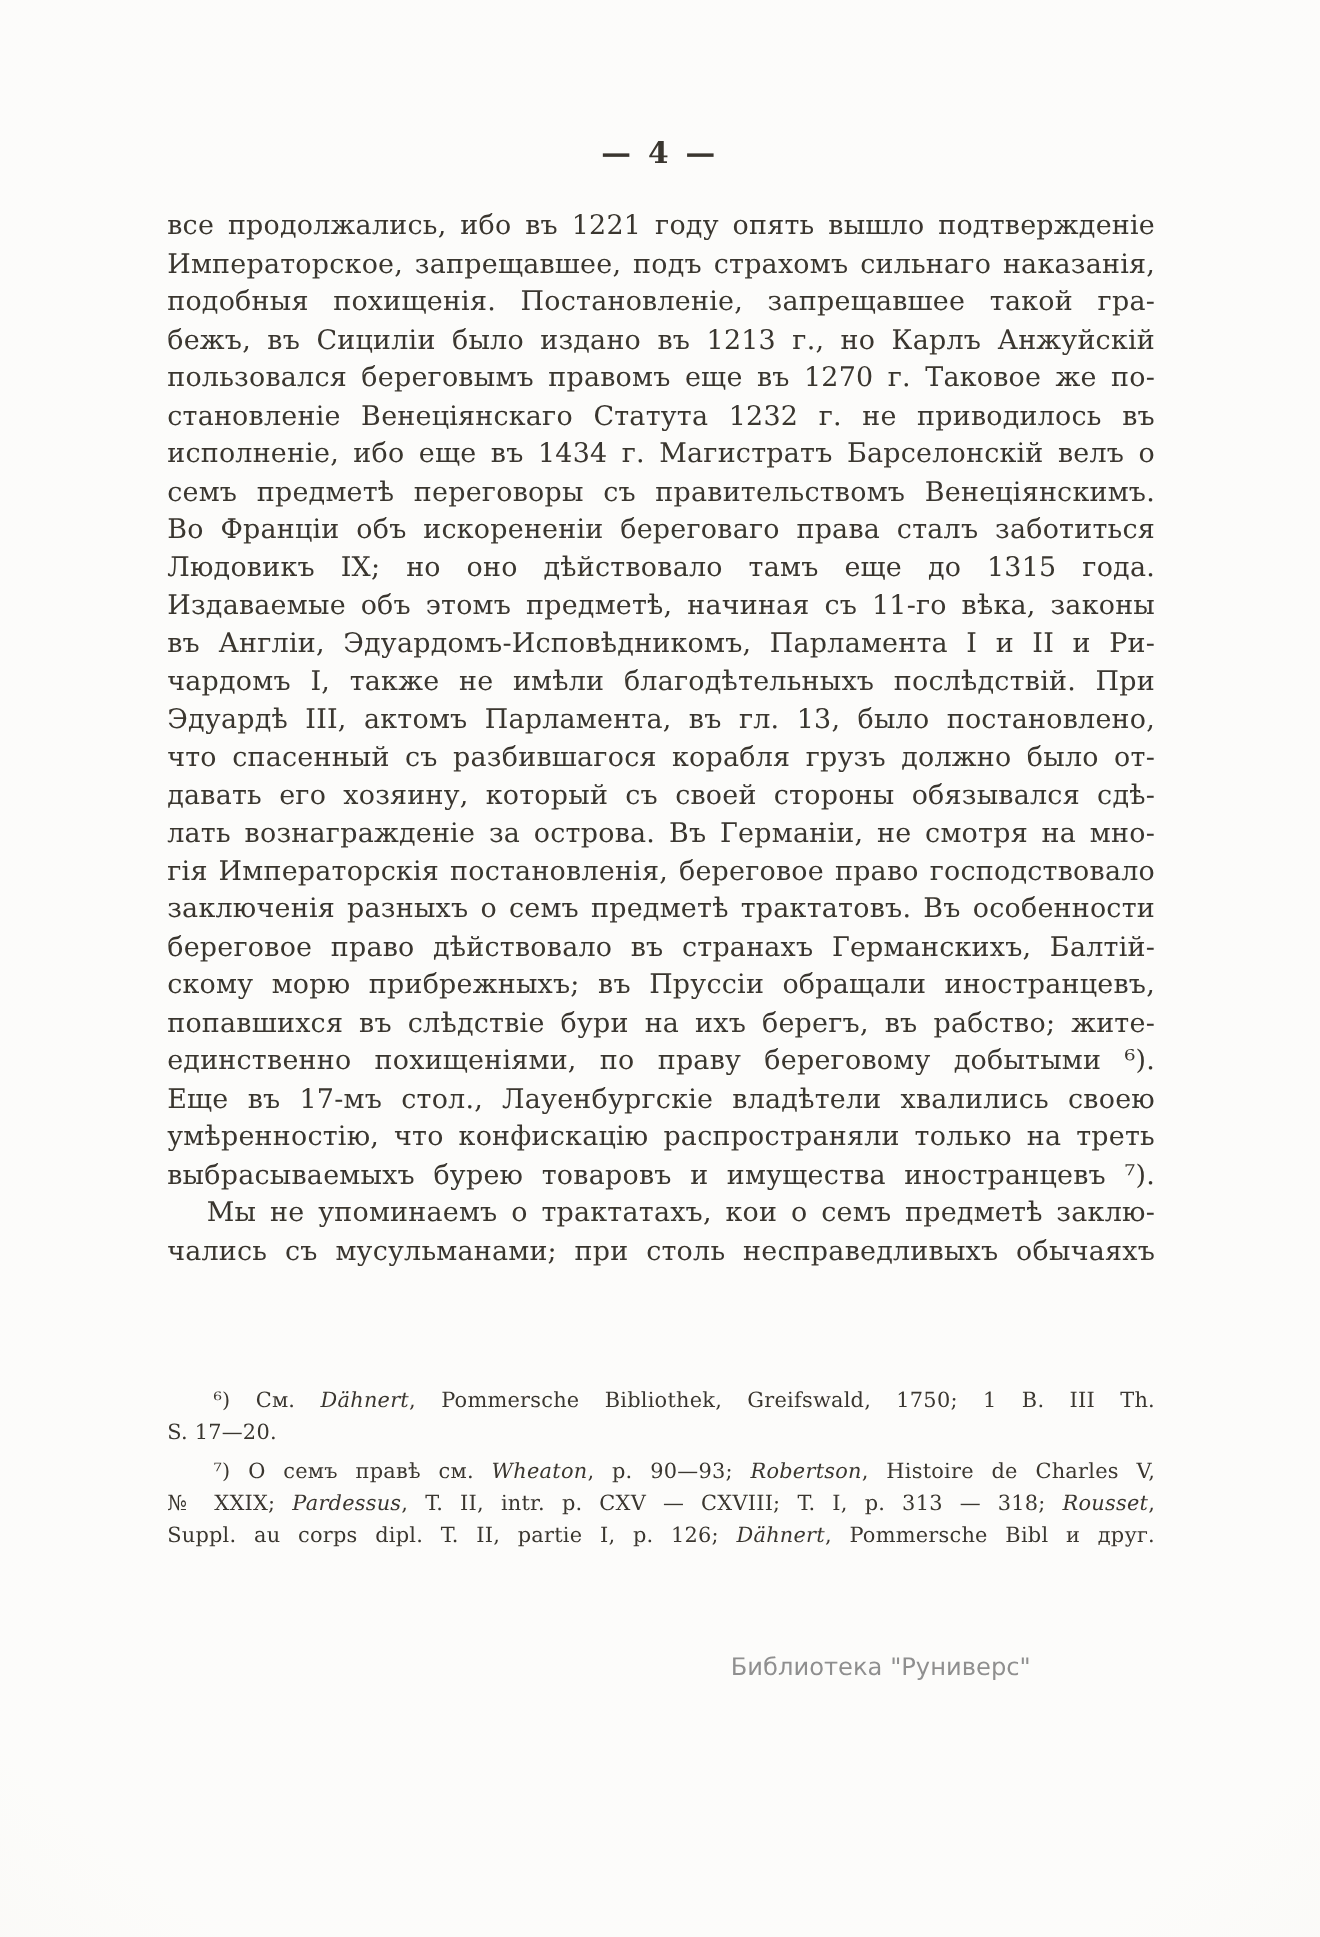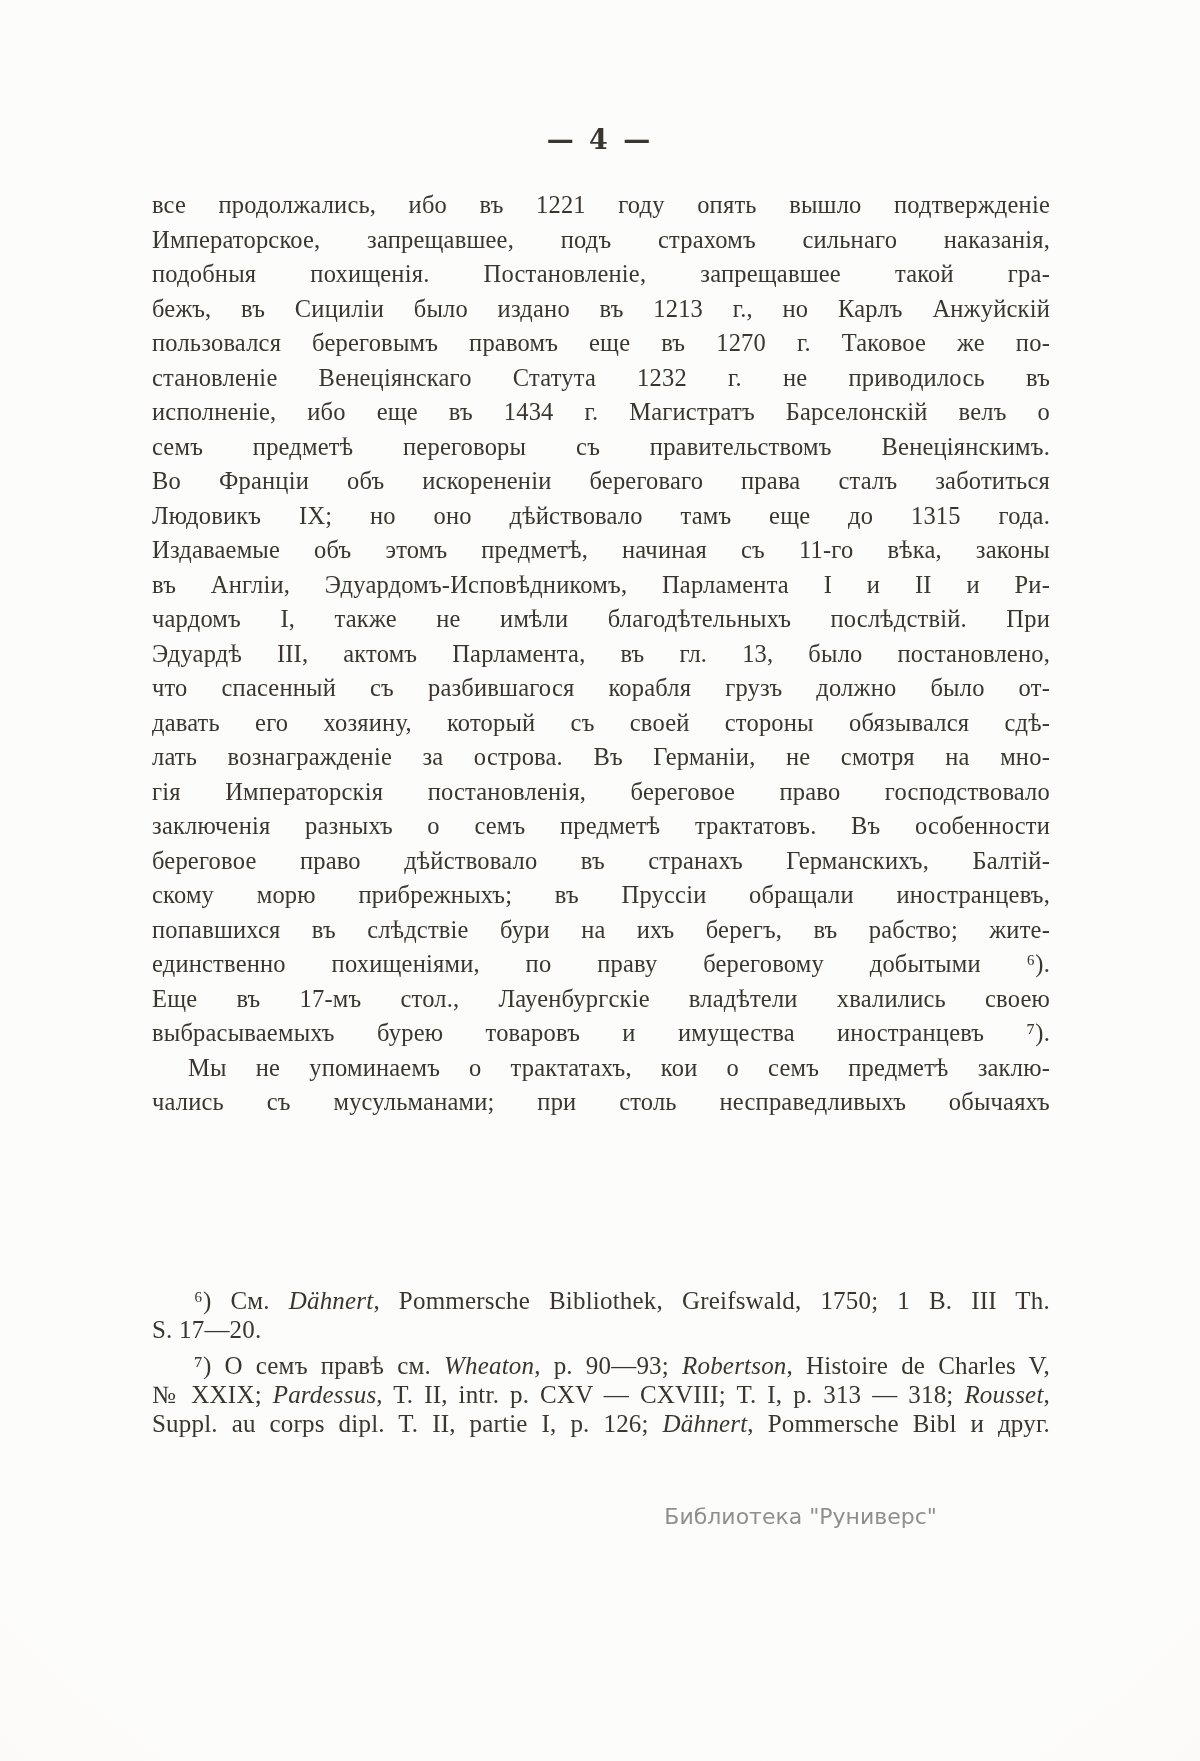--- a/index.html
+++ b/index.html
@@ -35,30 +35,29 @@
     top: 188px;
     left: 152px;
     width: 898px;
     font-size: 24.5px;
     letter-spacing: 0.2px;
   }
   .tline {
     line-height: 34.5px;
     text-align: justify;
     text-align-last: justify;
-    font-family: Liberation Serif, serif;
   }
   .tline.last { text-align-last: left; }
   .tline.indent { text-indent: 36px; }
   .footnotes {
     position: absolute;
-    top: 1286px;
+    top: 1259px;
     left: 152px;
     width: 898px;
-    font-size: 25px;
+    font-size: 19px;
     letter-spacing: 0.2px;
   }
   .footnote { margin-bottom: 7px; }
   .footnote .tline { line-height: 29px; }
   .footnote .tline.indent { text-indent: 42px; }
   .watermark {
     position: absolute;
     top: 1504px;
     left: 400px;
     right: 263px;
@@ -94,20 +93,21 @@
         <div class="tline">что спасенный съ разбившагося корабля грузъ должно было от-</div>
         <div class="tline">давать его хозяину, который съ своей стороны обязывался сдѣ-</div>
         <div class="tline">лать вознагражденіе за острова. Въ Германіи, не смотря на мно-</div>
         <div class="tline">гія Императорскія постановленія, береговое право господствовало</div>
         <div class="tline">заключенія разныхъ о семъ предметѣ трактатовъ. Въ особенности</div>
         <div class="tline">береговое право дѣйствовало въ странахъ Германскихъ, Балтій-</div>
         <div class="tline">скому морю прибрежныхъ; въ Пруссіи обращали иностранцевъ,</div>
         <div class="tline">попавшихся въ слѣдствіе бури на ихъ берегъ, въ рабство; жите-</div>
         <div class="tline">единственно похищеніями, по праву береговому добытыми ⁶).</div>
         <div class="tline">Еще въ 17-мъ стол., Лауенбургскіе владѣтели хвалились своею</div>
+        <div class="tline">умѣренностію, что конфискацію распространяли только на треть</div>
         <div class="tline">выбрасываемыхъ бурею товаровъ и имущества иностранцевъ ⁷).</div>
       </div>
     <div class="paragraph">
         <div class="tline indent">Мы не упоминаемъ о трактатахъ, кои о семъ предметѣ заклю-</div>
         <div class="tline">чались съ мусульманами; при столь несправедливыхъ обычаяхъ</div>
       </div>
   </div>
 
   <div class="footnotes">
     <div class="footnote">

